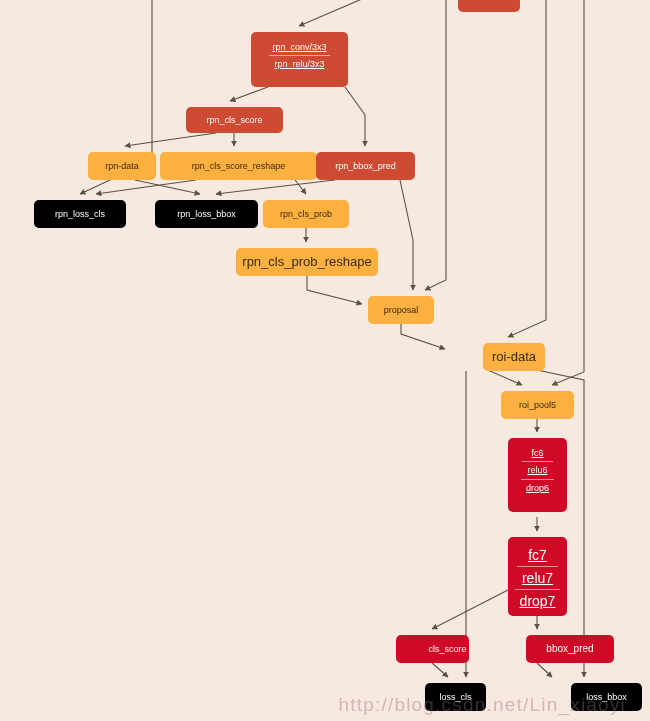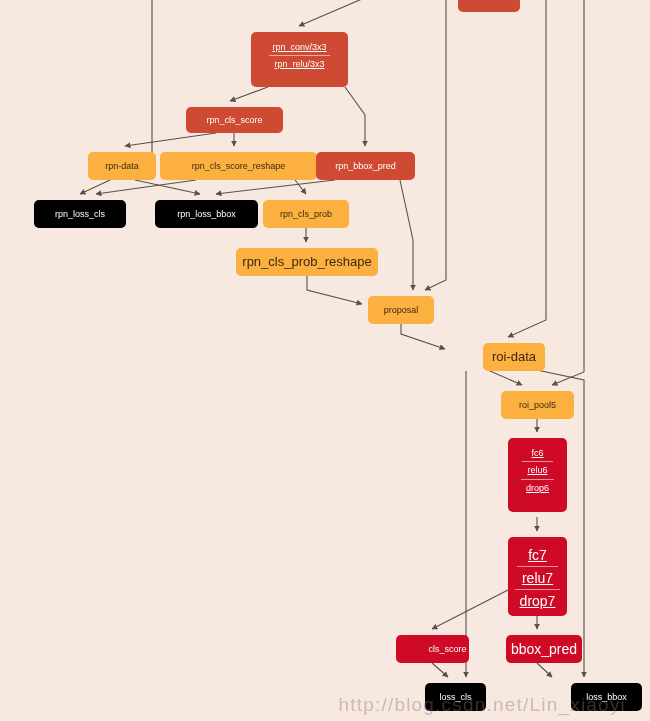--- a/index.html
+++ b/index.html
@@ -164,21 +164,21 @@
         <span class="lbl">drop6</span>
       </div>
       <div class="node c-crimson multi" style="left: 508px; top: 537px; width: 59px; height: 79px; font-size: 14px;">
         <span class="lbl">fc7</span>
         <span class="lbl">relu7</span>
         <span class="lbl">drop7</span>
       </div>
       <div class="node c-crimson" style="left: 396px; top: 635px; width: 73px; height: 28px; font-size: 9px; padding-left: 30px;">
         <span class="lbl">cls_score</span>
       </div>
-      <div class="node c-crimson" style="left: 506px; top: 635px; width: 76px; height: 28px; font-size: 14px;">
+      <div class="node c-crimson" style="left: 526px; top: 635px; width: 88px; height: 28px; font-size: 10px;">
         <span class="lbl">bbox_pred</span>
       </div>
       <div class="node c-purple" style="left: 425px; top: 683px; width: 61px; height: 28px; font-size: 9px;">
         <span class="lbl">loss_cls</span>
       </div>
       <div class="node c-purple" style="left: 524px; top: 683px; width: 71px; height: 28px; font-size: 9px; margin-left: 47px;">
         <span class="lbl">loss_bbox</span>
       </div>
     </div>
 

